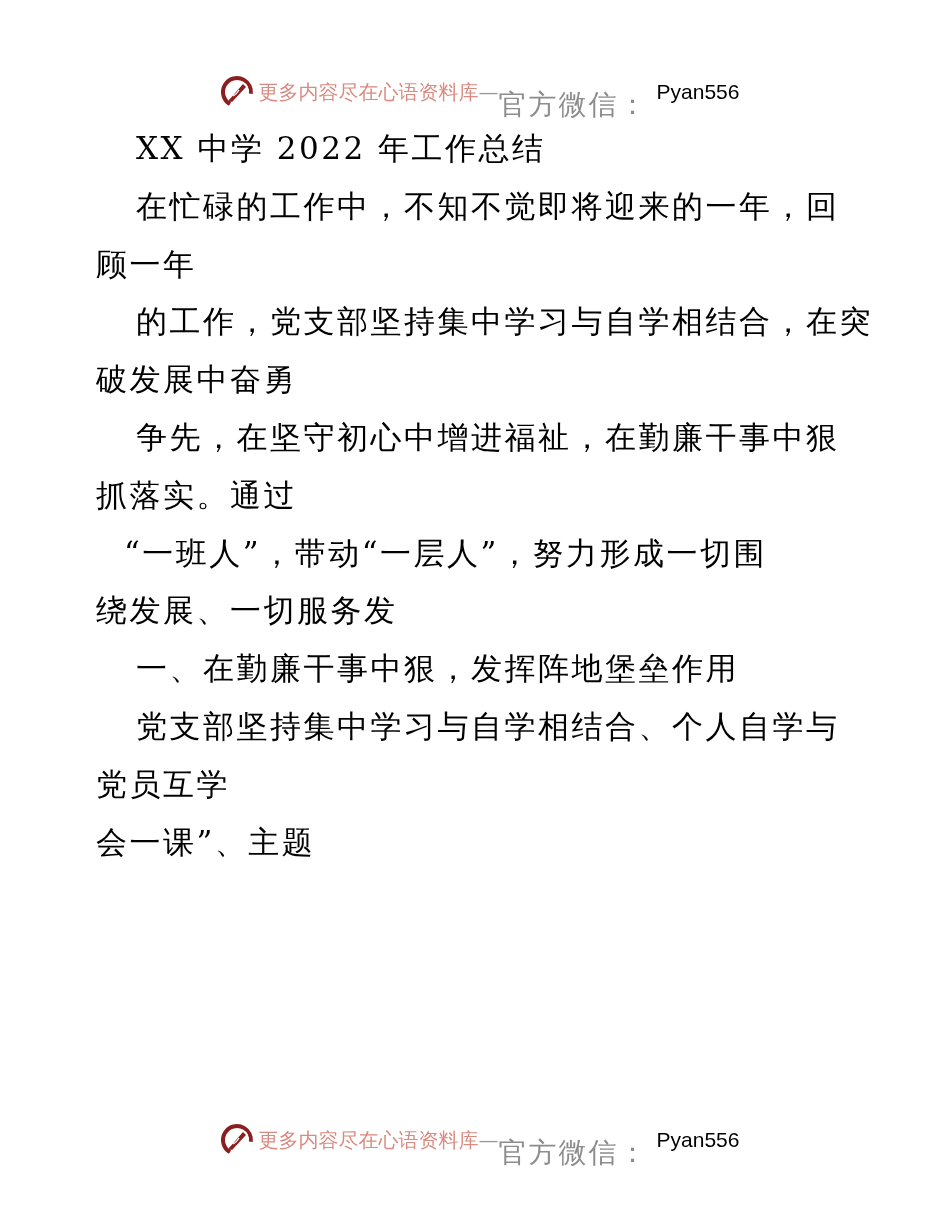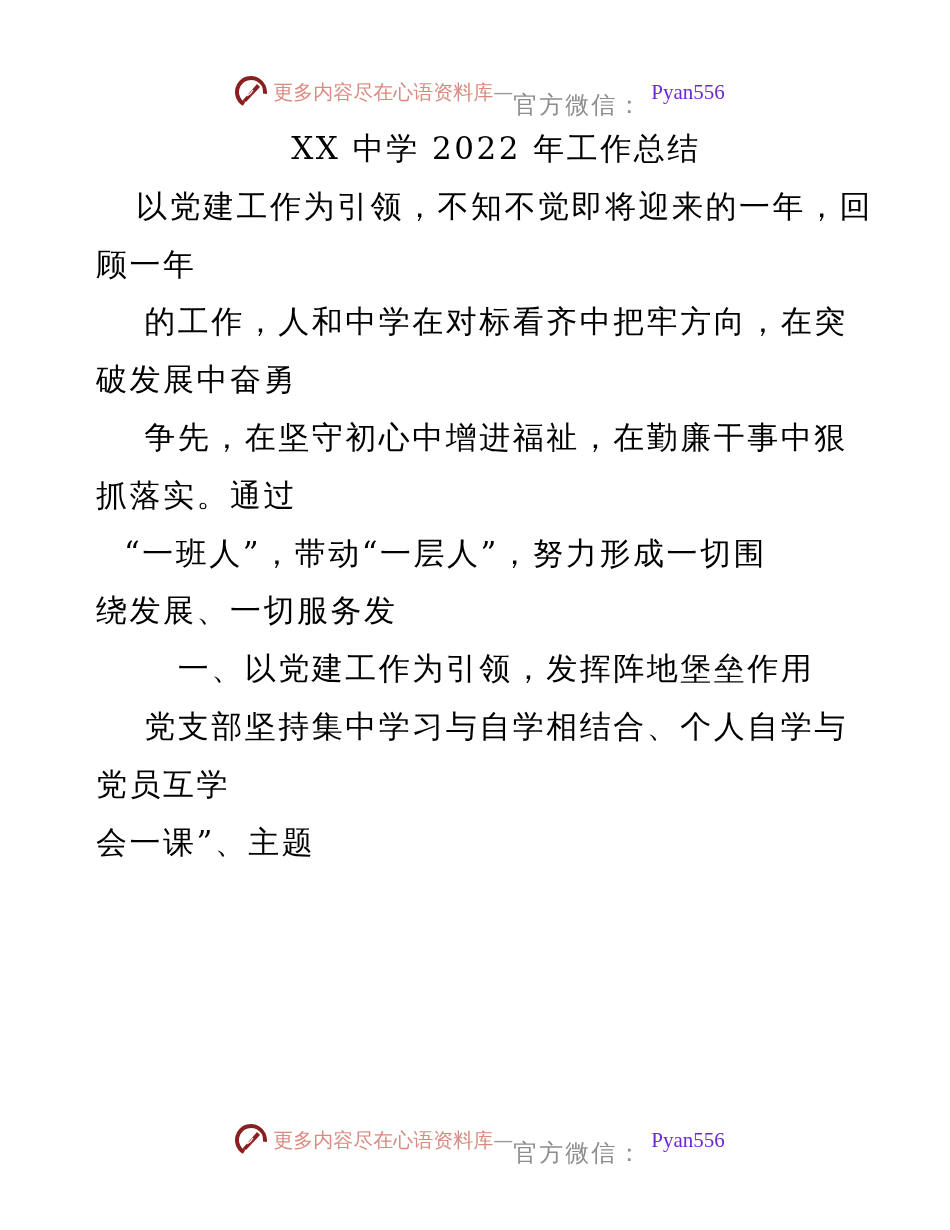--- a/index.html
+++ b/index.html
@@ -44,46 +44,45 @@
       letter-spacing: 0px;
     }
     .wm-dash {
       color: #9a9a9a;
       font-size: 20px;
       font-family: "DejaVu Sans", sans-serif;
     }
     .wm-gray {
       color: #8d8d8d;
       font-family: Liberation Serif, serif;
-      font-size: 24px;
+      font-size: 28px;
       letter-spacing: 2px;
       margin-top: 25px;
     }
     .wm-id {
-      color: #6d28d9;
-      font-family: Liberation Serif, serif;
+      color: #000000;
+      font-family: Liberation Sans, sans-serif;
       font-size: 21px;
       margin-left: 8px;
     }
     .doc {
       position: absolute;
       left: 96px;
       top: 120px;
       width: 760px;
     }
     .line {
       font-size: 31px;
       line-height: 57.8px;
       height: 57.8px;
       white-space: nowrap;
       letter-spacing: 2.5px;
     }
     .indent {
       padding-left: 40px;
-      text-align: center;
     }
     .indent-quote {
       padding-left: 28px;
     }
   </style>
 </head>
 <body>
 
 <div class="watermark top">
   <div class="wm-inner">
@@ -97,29 +96,29 @@
     </span>
     <span class="wm-red">更多内容尽在心语资料库</span>
     <span class="wm-dash">—</span>
     <span class="wm-gray">官方微信：</span>
     <span class="wm-id">Pyan556</span>
   </div>
 </div>
 
 <div class="doc">
   <div class="line indent">XX 中学 2022 年工作总结</div>
-  <div class="line indent">以党建工作为引领，不知不觉即将迎来的一年，回</div>
+  <div class="line indent">在忙碌的工作中，不知不觉即将迎来的一年，回</div>
   <div class="line">顾一年</div>
-  <div class="line indent">的工作，人和中学在对标看齐中把牢方向，在突</div>
+  <div class="line indent">的工作，党支部坚持集中学习与自学相结合，在突</div>
   <div class="line">破发展中奋勇</div>
   <div class="line indent">争先，在坚守初心中增进福祉，在勤廉干事中狠</div>
   <div class="line">抓落实。通过</div>
   <div class="line indent-quote">“一班人”，带动“一层人”，努力形成一切围</div>
   <div class="line">绕发展、一切服务发</div>
-  <div class="line indent">一、以党建工作为引领，发挥阵地堡垒作用</div>
+  <div class="line indent">一、在勤廉干事中狠，发挥阵地堡垒作用</div>
   <div class="line indent">党支部坚持集中学习与自学相结合、个人自学与</div>
   <div class="line">党员互学</div>
   <div class="line">会一课”、主题</div>
 </div>
 
 <div class="watermark bottom">
   <div class="wm-inner">
     <span class="wm-logo">
       <svg width="36" height="36" viewBox="0 0 36 36">
         <circle cx="18" cy="18" r="14" fill="none" stroke="#8b1f1f" stroke-width="4" stroke-dasharray="60 30" transform="rotate(120 18 18)"></circle>

